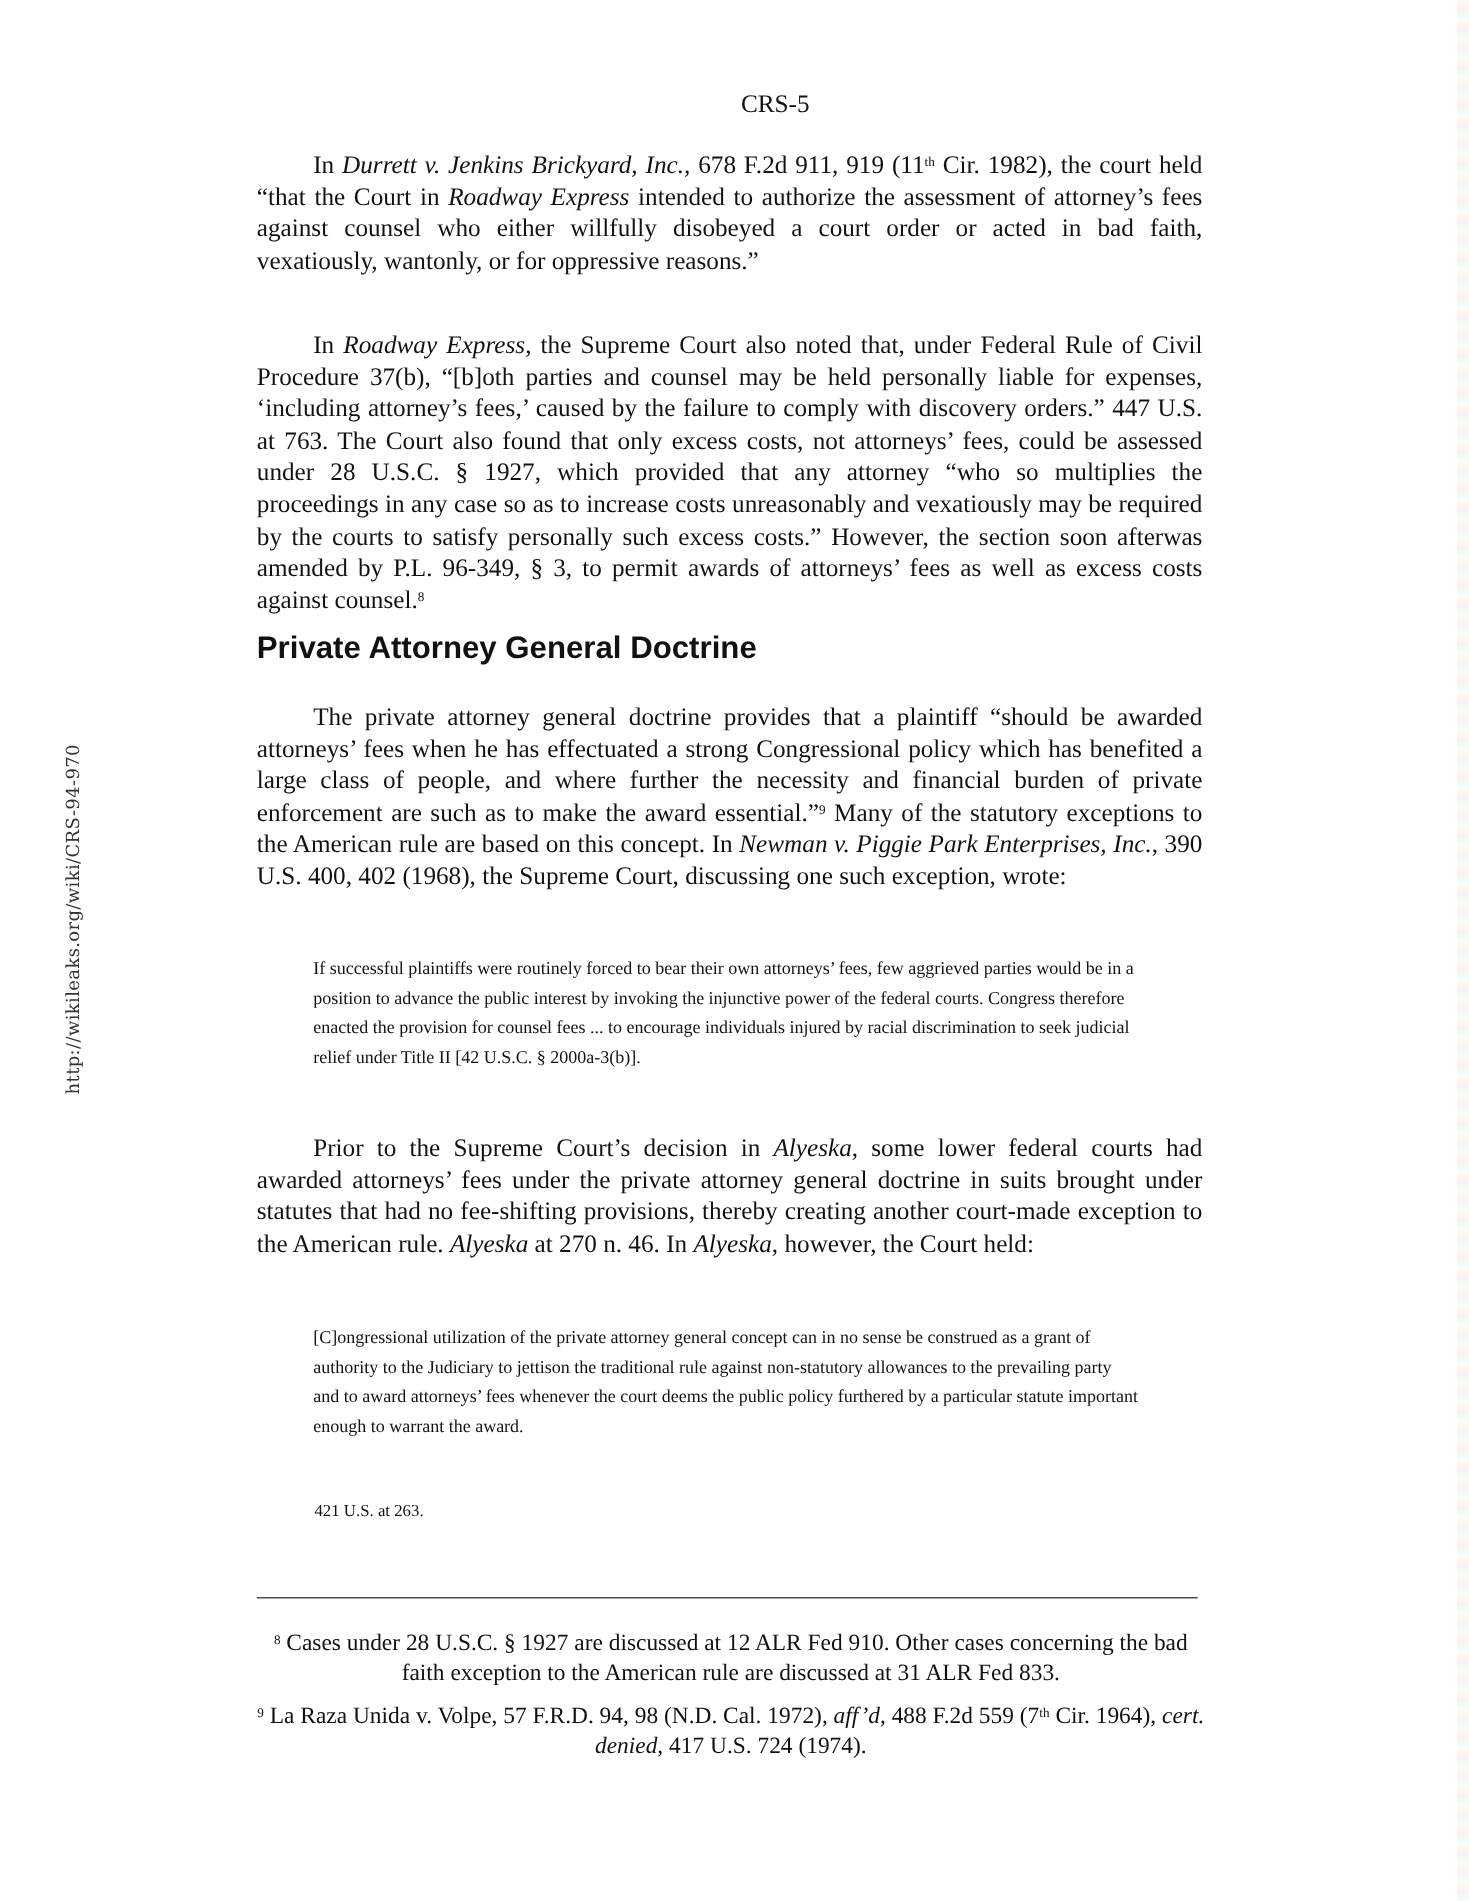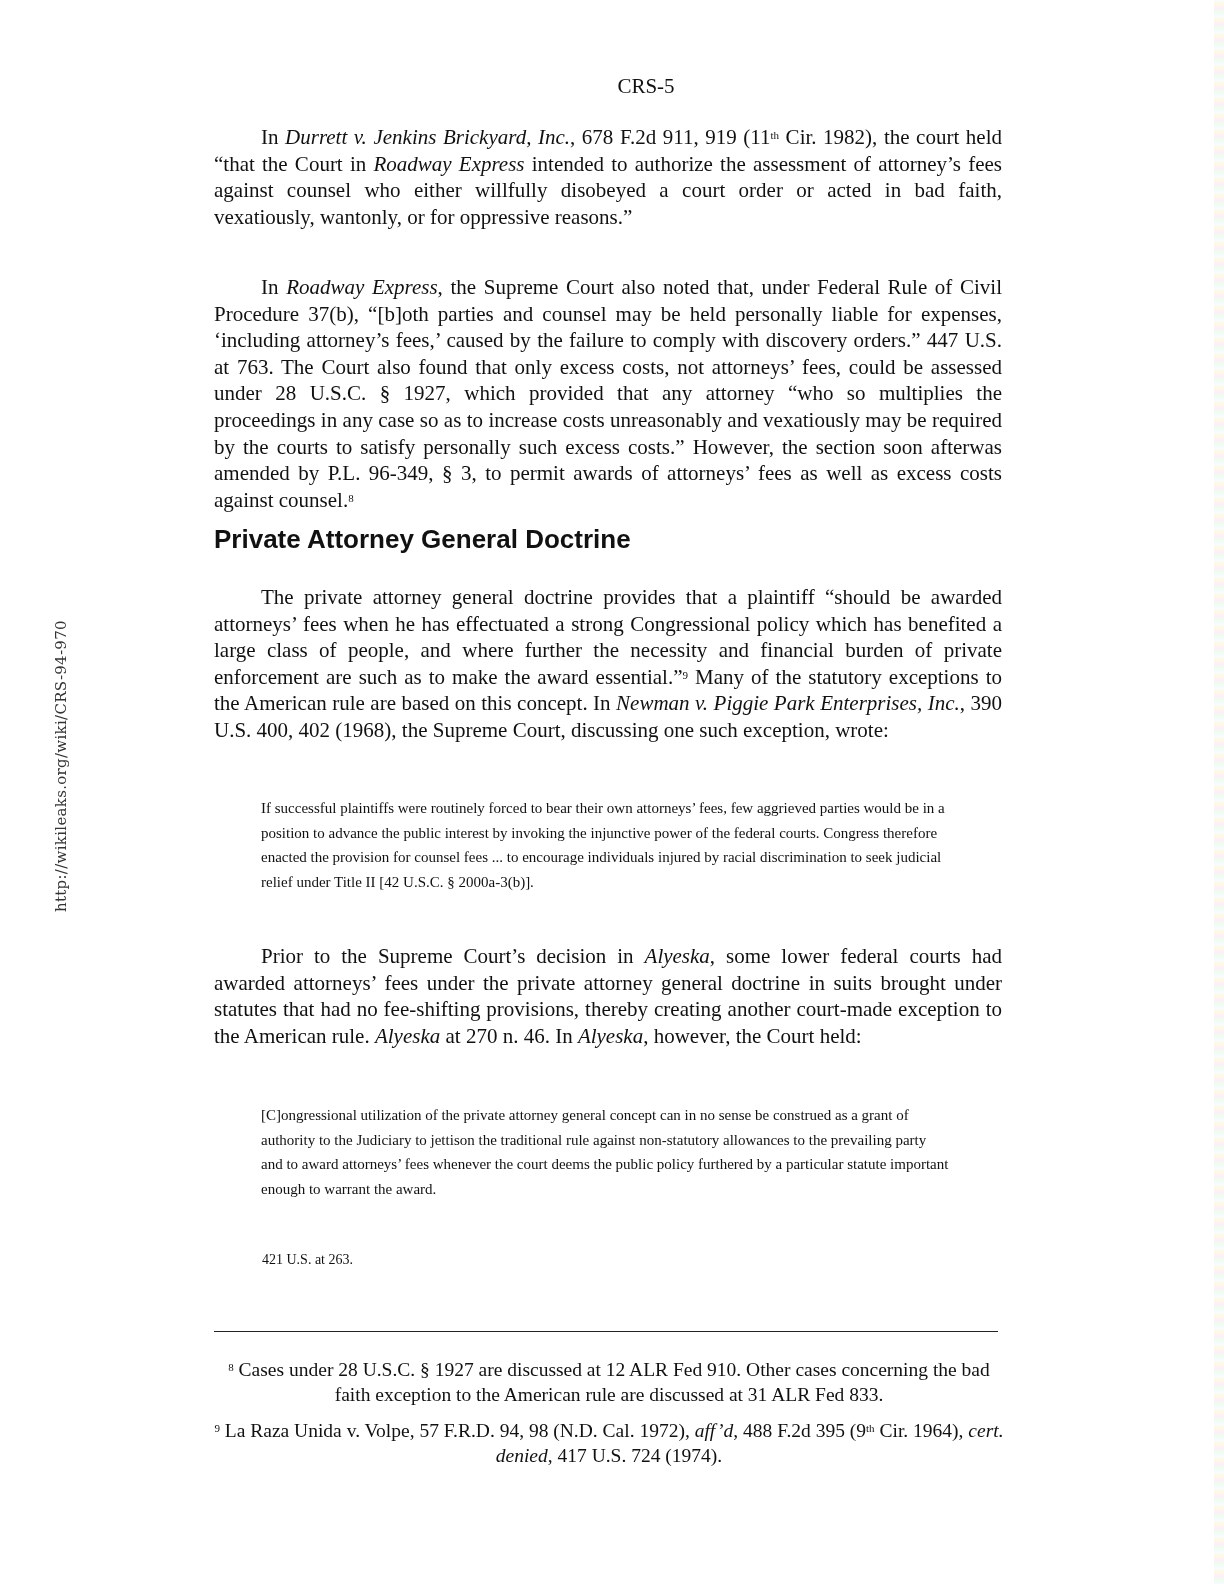--- a/index.html
+++ b/index.html
@@ -63,14 +63,14 @@
 
 <div class="cite">421 U.S. at 263.</div>
 
 <div class="rule"></div>
 
 <div class="fn" style="top:1357px;">
   <sup>8</sup><span> Cases under 28 U.S.C. § 1927 are discussed at 12 ALR Fed 910.  Other cases concerning the bad faith exception to the American rule are discussed at 31 ALR Fed 833.</span>
 </div>
 
 <div class="fn" style="top:1418px;">
-  <sup>9</sup><span> La Raza Unida v. Volpe, 57 F.R.D. 94, 98 (N.D. Cal. 1972), </span><i>aff’d</i><span>, 488 F.2d 395 (9</span><sup>th</sup><span> Cir. 1964), </span><i>cert. denied</i><span>, 417 U.S. 724 (1974).</span>
+  <sup>9</sup><span> La Raza Unida v. Volpe, 57 F.R.D. 94, 98 (N.D. Cal. 1972), </span><i>aff’d</i><span>, 488 F.2d 559 (7</span><sup>th</sup><span> Cir. 1964), </span><i>cert. denied</i><span>, 417 U.S. 724 (1974).</span>
 </div>
 
 </body></html>

